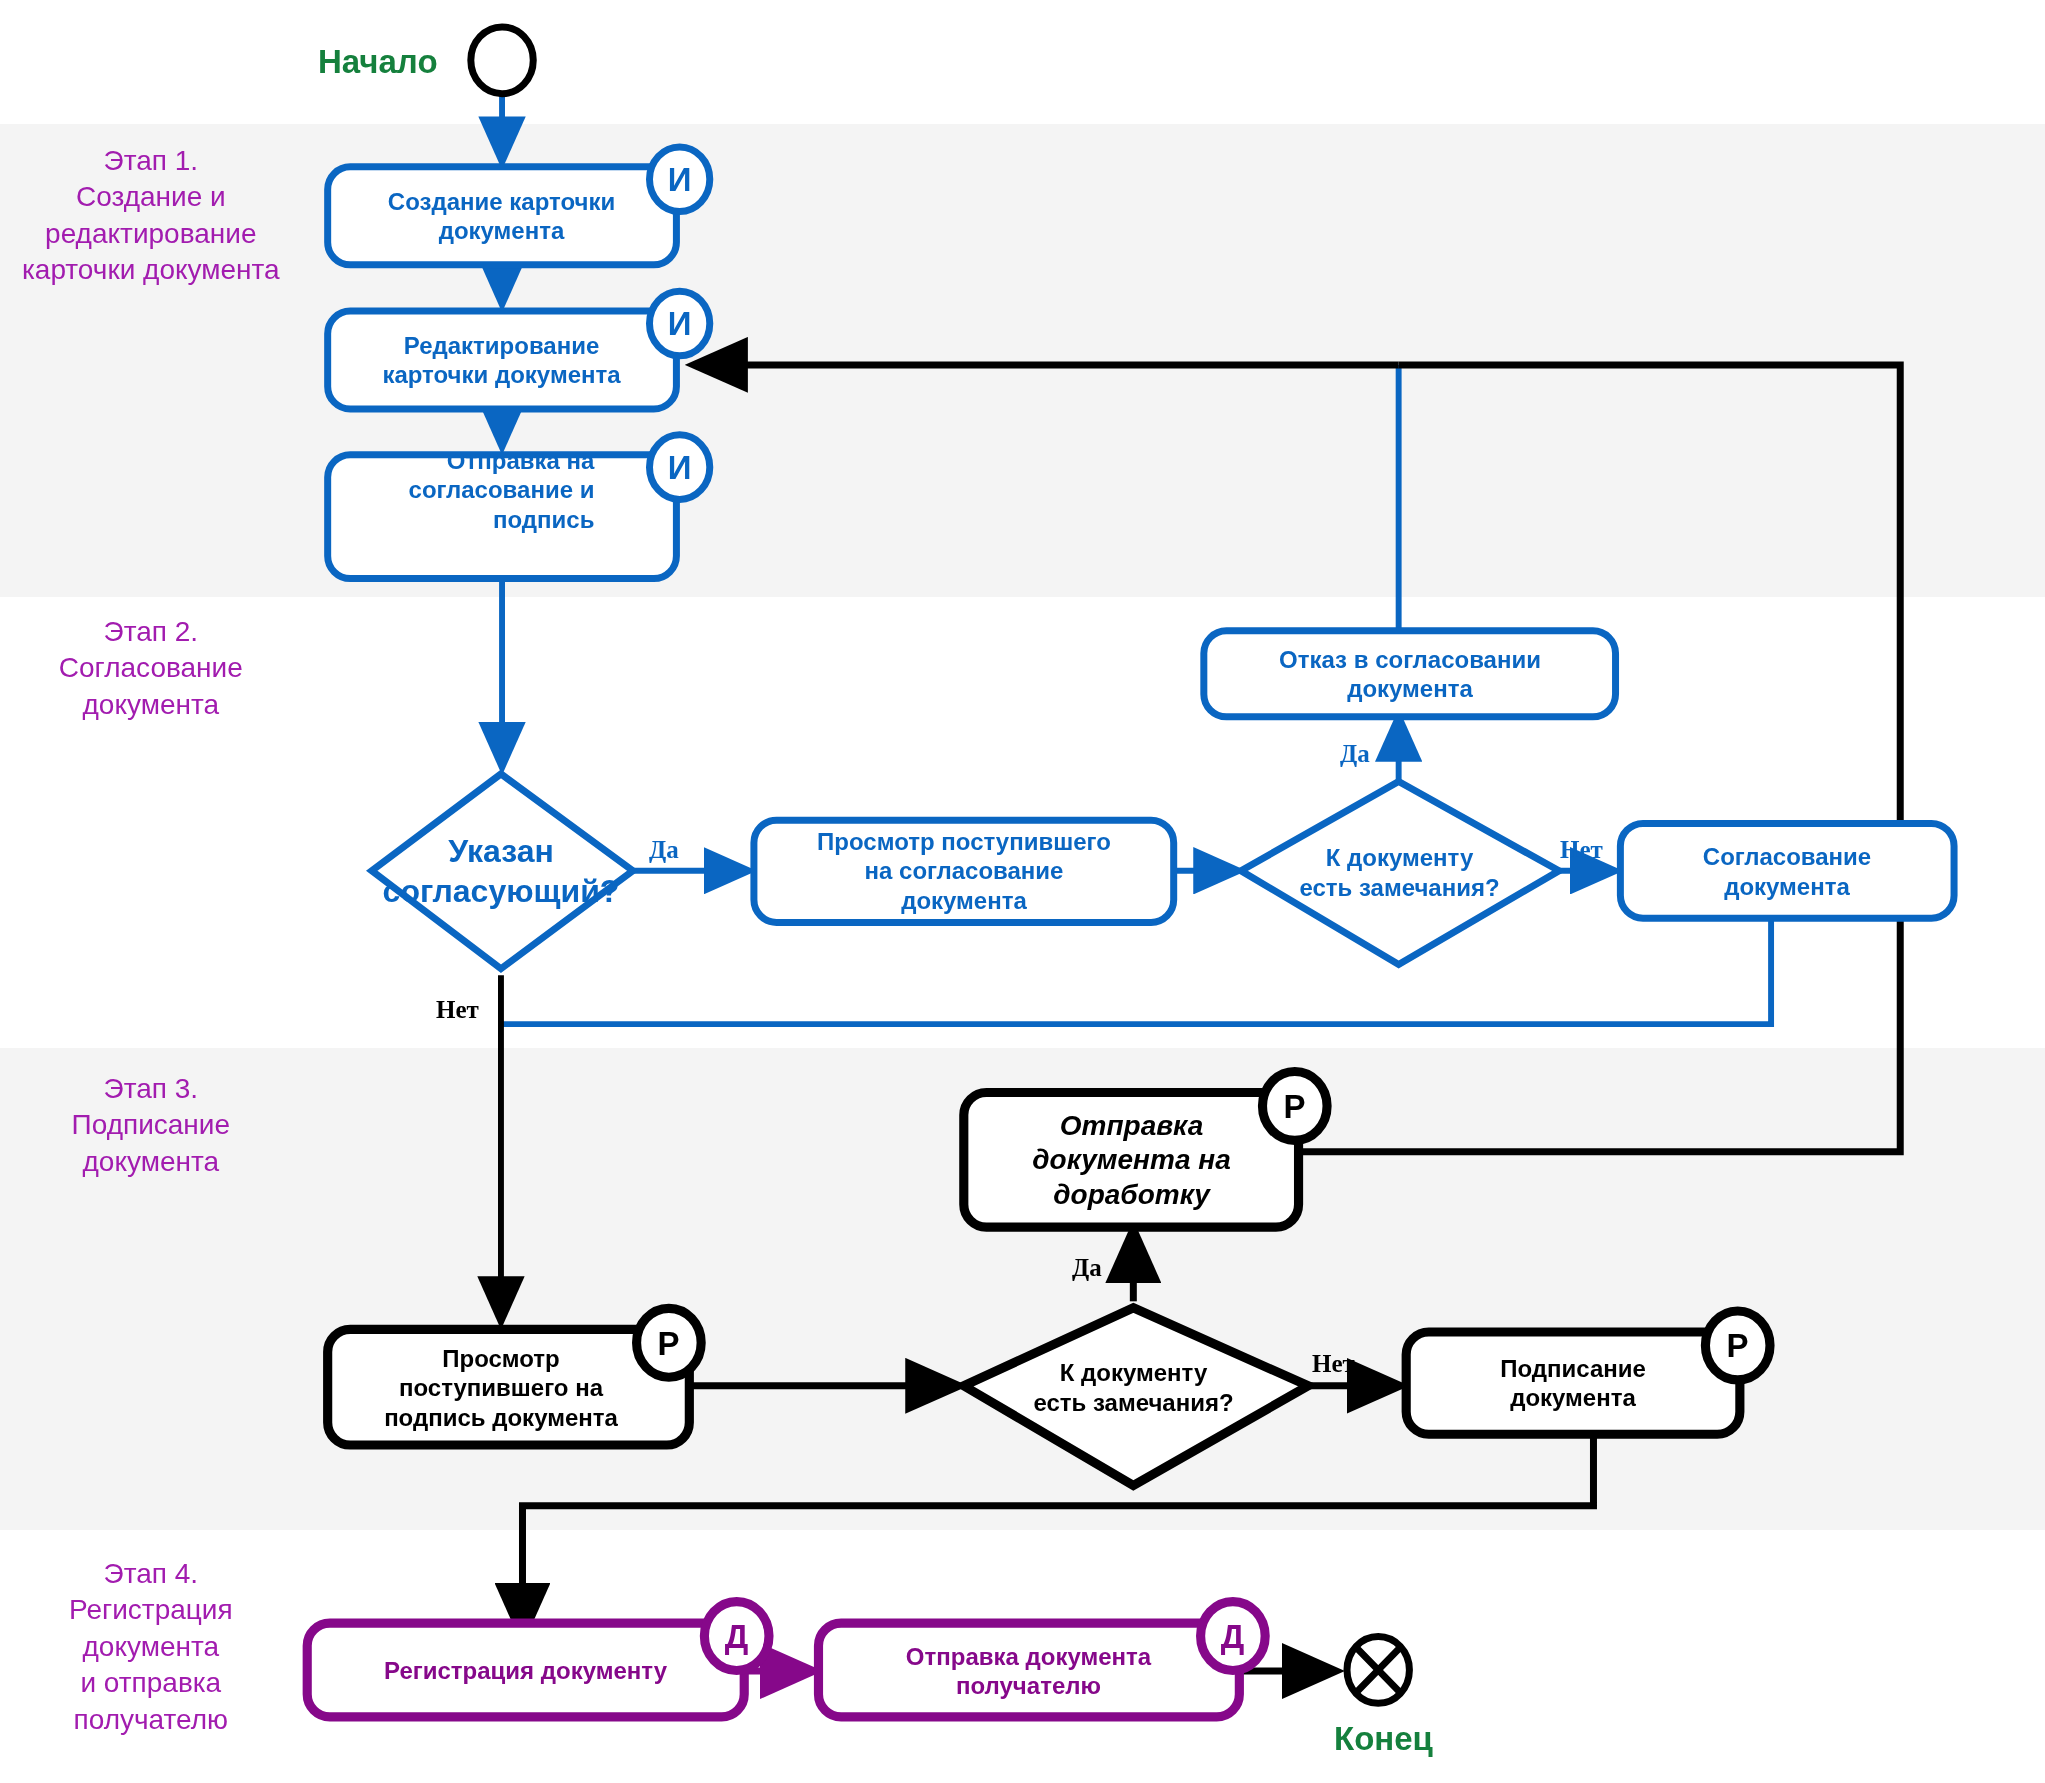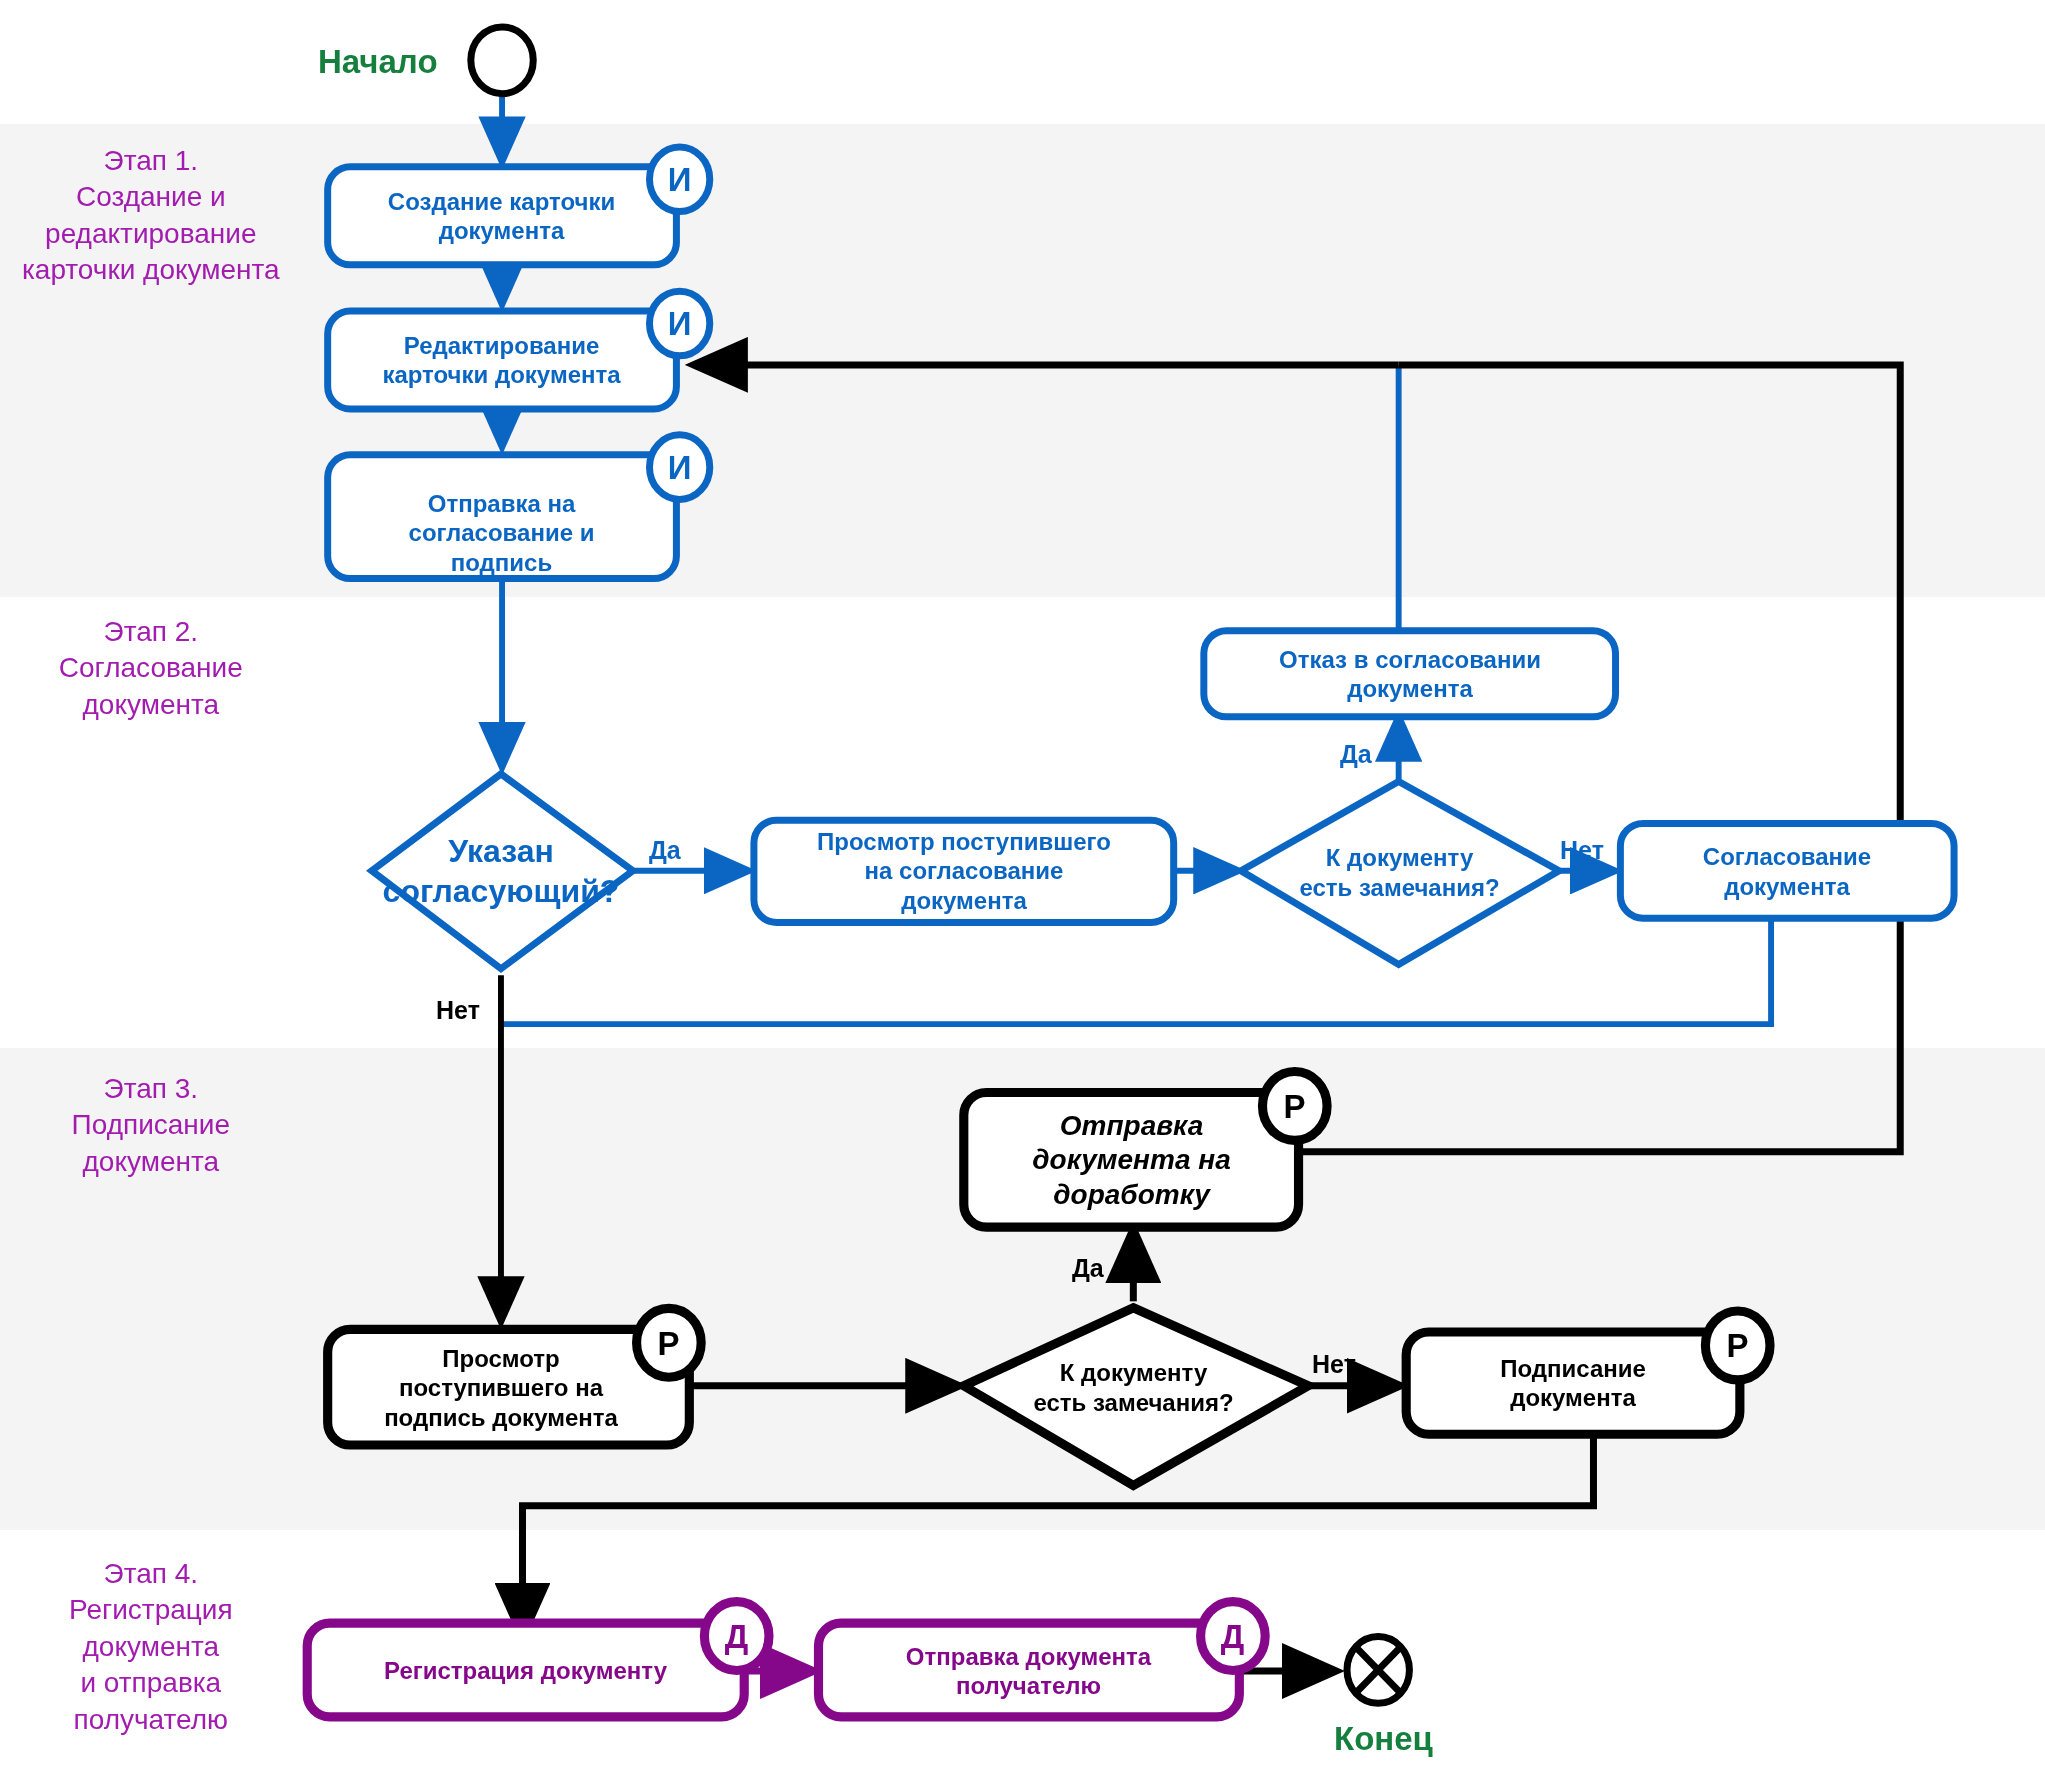--- a/index.html
+++ b/index.html
@@ -7,21 +7,21 @@
          font-family:"Liberation Sans","DejaVu Sans",sans-serif;overflow:hidden;}
   .band{position:absolute;left:0;width:2046px;background:#f4f4f4;}
   .stage-label{position:absolute;color:#a21caf;font-size:28px;line-height:1.3;
                text-align:center;white-space:pre-line;}
   svg.layer{position:absolute;left:0;top:0;width:2046px;height:1783px;overflow:visible;}
   .nodetext{position:absolute;display:flex;align-items:center;justify-content:center;
             text-align:center;font-weight:bold;line-height:1.22;pointer-events:none;}
   .blue{color:#0a66c2;}
   .black{color:#000000;}
   .purple{color:#86088a;}
-  .edgelabel{position:absolute;font-weight:bold;font-size:25px;color:#000;}
+  .edgelabel{position:absolute;font-weight:bold;font-size:25px;color:#000;font-family:Liberation Serif, serif;}
   .edgelabel.b{color:#0a66c2;}
   .roletext{position:absolute;display:flex;align-items:center;justify-content:center;
             font-weight:bold;font-size:33px;pointer-events:none;}
   .termlabel{position:absolute;font-weight:bold;font-size:33px;color:#15803d;}
 </style>
 </head>
 <body>
 
 <div id="stage">
 
@@ -145,21 +145,21 @@
   <div class="termlabel" style="left:1334px;top:1720px;">Конец</div>
 
   <div class="nodetext blue" style="left:327px;top:167px;width:349px;height:98px;font-size:24px;white-space:pre-line;">Создание карточки
 документа</div>
   <div class="roletext blue" style="left:647px;top:147px;width:65px;height:65px;">И</div>
 
   <div class="nodetext blue" style="left:327px;top:311px;width:349px;height:98px;font-size:24px;white-space:pre-line;">Редактирование
 карточки документа</div>
   <div class="roletext blue" style="left:647px;top:291px;width:65px;height:65px;">И</div>
 
-  <div class="nodetext blue" style="left:327px;top:471px;width:349px;height:124px;font-size:24px;white-space:pre-line;">Отправка на
+  <div class="nodetext blue" style="left:327px;top:428px;width:349px;height:124px;font-size:24px;white-space:pre-line;text-align:right;">Отправка на
 согласование и
 подпись</div>
   <div class="roletext blue" style="left:647px;top:435px;width:65px;height:65px;">И</div>
 
   <div class="nodetext blue" style="left:377px;top:823px;width:248px;height:97px;font-size:32px;white-space:pre-line;">Указан
 согласующий?</div>
 
   <div class="nodetext blue" style="left:754px;top:820px;width:420px;height:102px;font-size:24px;white-space:pre-line;">Просмотр поступившего
 на согласование
 документа</div>

